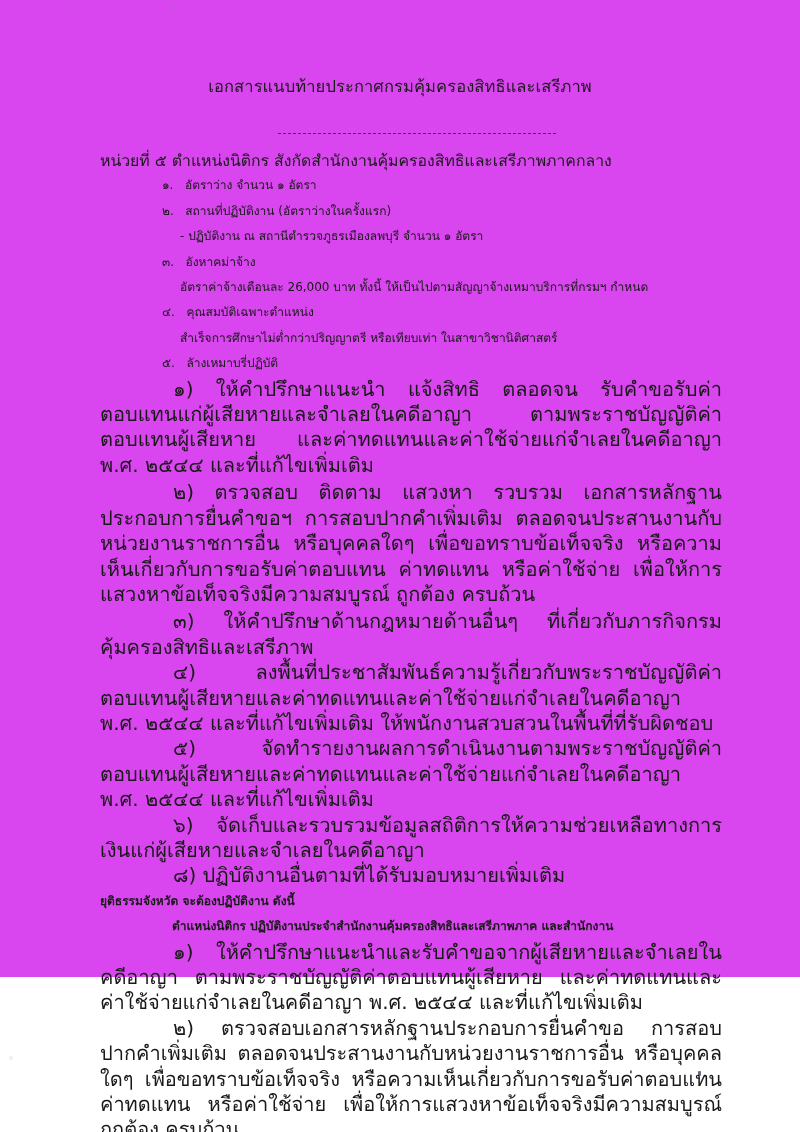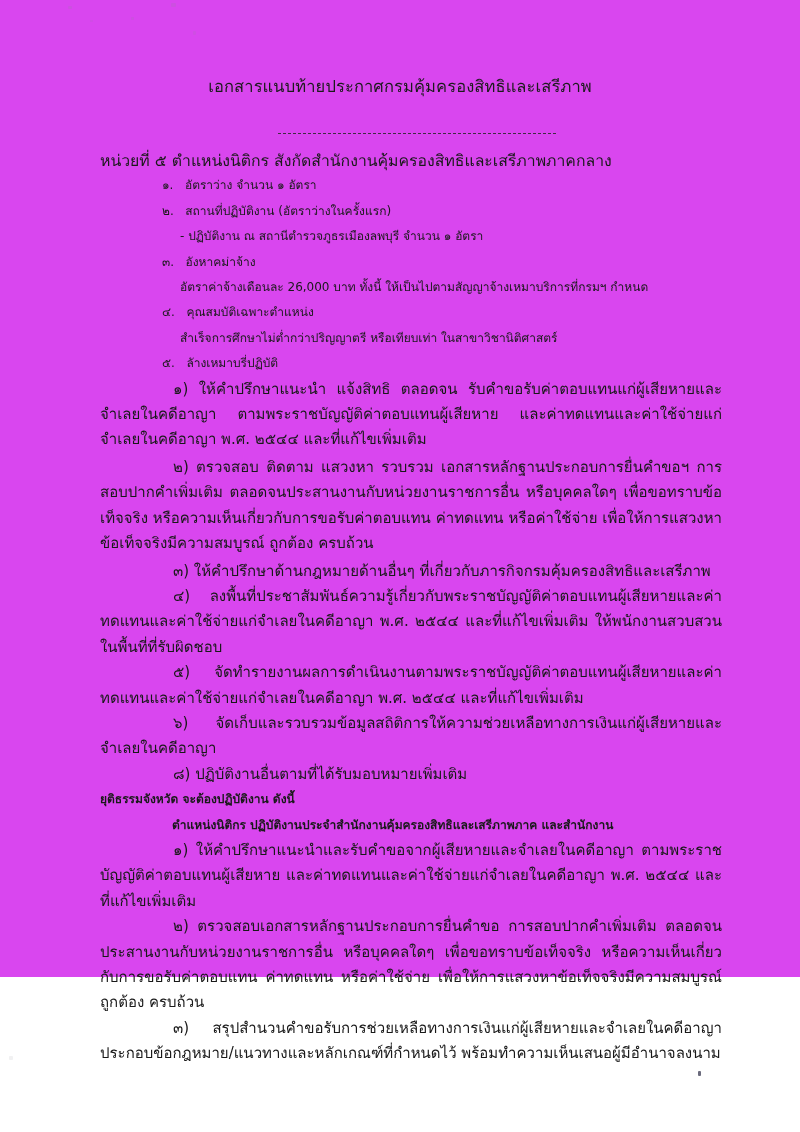--- a/index.html
+++ b/index.html
@@ -58,21 +58,21 @@
     left:100px;top:148px;
     width:622px;
   }
   .ln{
     font-size:12px;
     line-height:25.4px;
     color:#191919;
     white-space:nowrap;
   }
   .blk{
-    font-size:15px;
+    font-size:20px;
     line-height:25.4px;
     color:#191919;
     text-align:justify;
     text-justify:inter-word;
     margin:0;
   }
   .b{font-weight:700;}
   .unit-head{font-weight:400;font-size:15.8px;}
   .i1{padding-left:62px;}   
   .i2{padding-left:80px;}   

